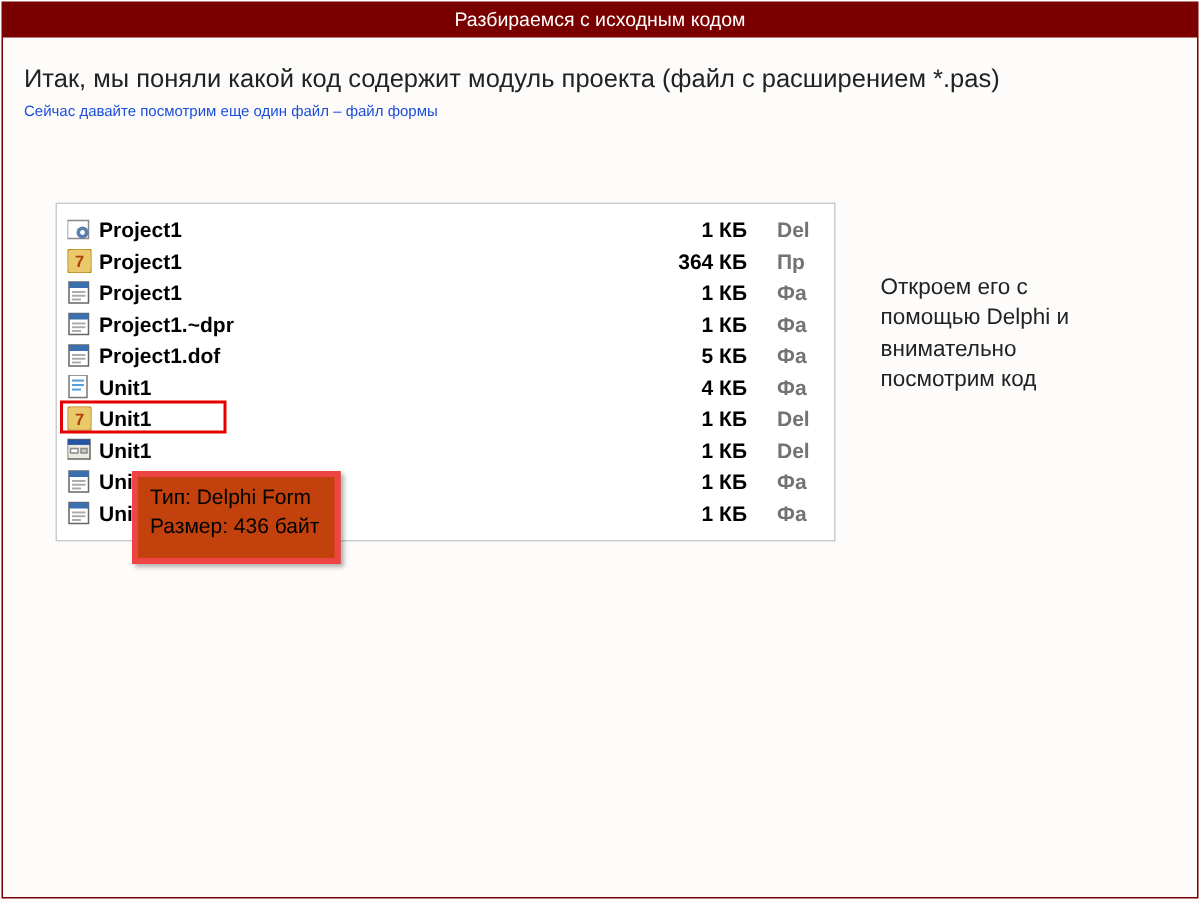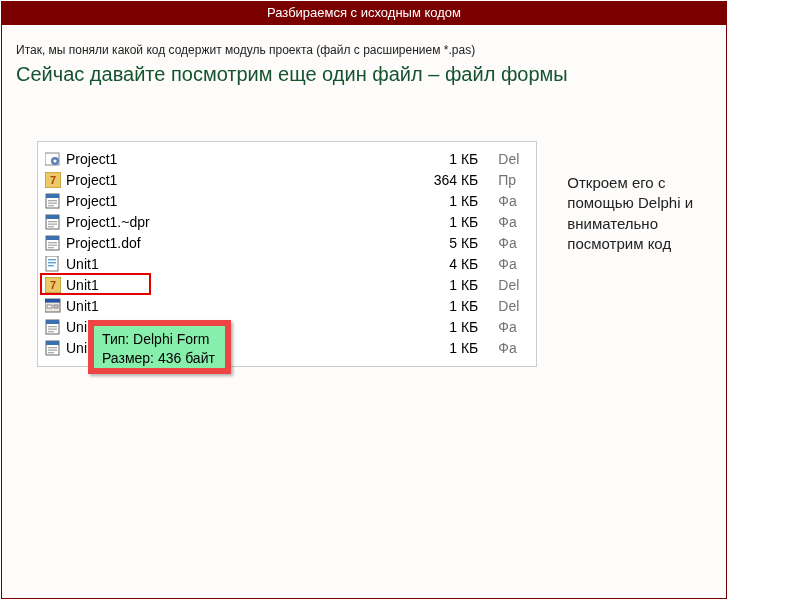--- a/index.html
+++ b/index.html
@@ -5,40 +5,40 @@
   * { box-sizing: border-box; margin: 0; padding: 0; }
   body {
     font-family: Arial, sans-serif;
     background: #ffffff;
     width: 800px;
     height: 600px;
     position: relative;
   }
   .frame {
     border: 1px solid #7a0000;
-    width: 726px;
+    width: 798px;
     height: 598px;
     margin: 1px;
     background: #fdfcfb;
   }
   .titlebar {
     background: #7a0000;
     color: #fff;
     font-size: 13px;
     text-align: center;
     padding: 3px 0 5px 0;
   }
   .para1 {
-    font-size: 12px;
+    font-size: 17px;
     color: #222;
     margin: 18px 14px 6px 14px;
   }
   .para2 {
-    font-size: 20px;
-    color: #14532d;
+    font-size: 10px;
+    color: #1d4ed8;
     margin: 0 14px 0 14px;
   }
   .content {
     display: flex;
     margin-top: 55px;
     gap: 30px;
   }
   .filelist {
     border: 1px solid #ccc;
     background: #fff;
@@ -48,20 +48,21 @@
     font-family: Tahoma, Arial, sans-serif;
     font-size: 14px;
     position: relative;
   }
   .row {
     display: flex;
     align-items: center;
     height: 21px;
     padding-left: 6px;
     position: relative;
+    font-weight: bold;
   }
   .icon {
     width: 18px;
     height: 16px;
     margin-right: 4px;
     display: inline-flex;
     align-items: center;
     justify-content: center;
     flex-shrink: 0;
   }
@@ -87,34 +88,34 @@
     left: 2px;
     top: 131px;
     width: 111px;
     height: 22px;
     pointer-events: none;
   }
   .tooltip {
     position: absolute;
     left: 50px;
     top: 178px;
-    background: #86efac;
-    border: 6px solid #ef4444;
+    background: #c2410c;
+    border: 4px solid #ef4444;
     box-shadow: 2px 2px 3px rgba(0,0,0,.3);
-    padding: 4px 10px 0 8px;
+    padding: 4px 10px 12px 8px;
     font-size: 14px;
     line-height: 1.35;
     z-index: 5;
   }
   .sidecopy {
     width: 165px;
     font-size: 15px;
     color: #222;
     line-height: 1.35;
-    margin-top: 32px;
+    margin-top: 47px;
   }
   
   svg { display: block; }
 </style>
 </head>
 <body>
 <div class="frame">
 
   <div class="titlebar">Разбираемся с исходным кодом</div>
 

